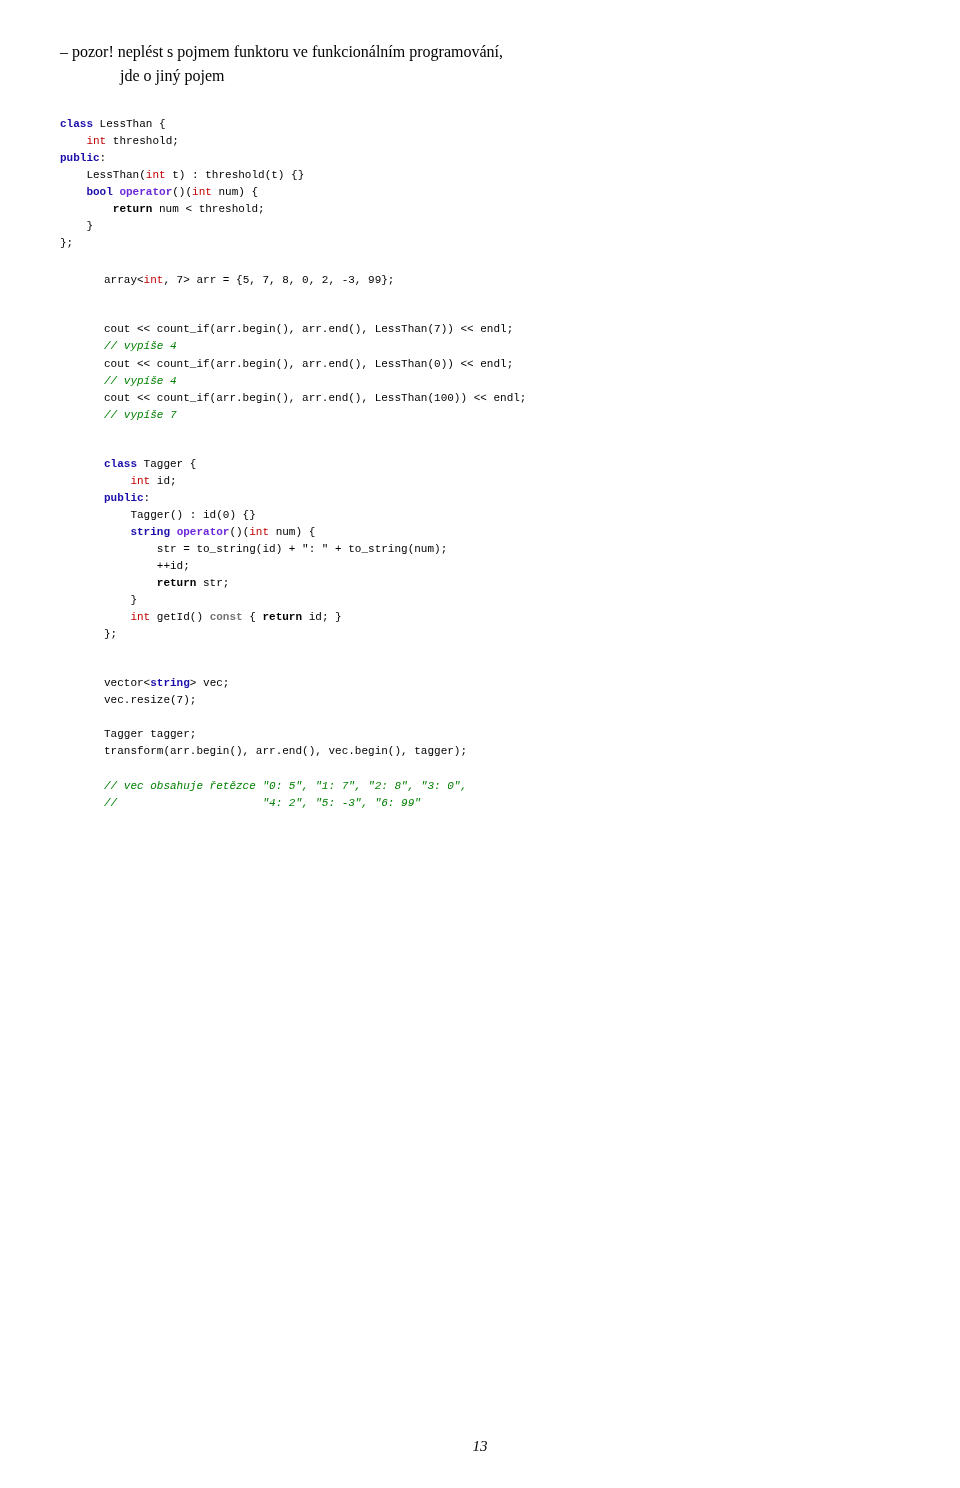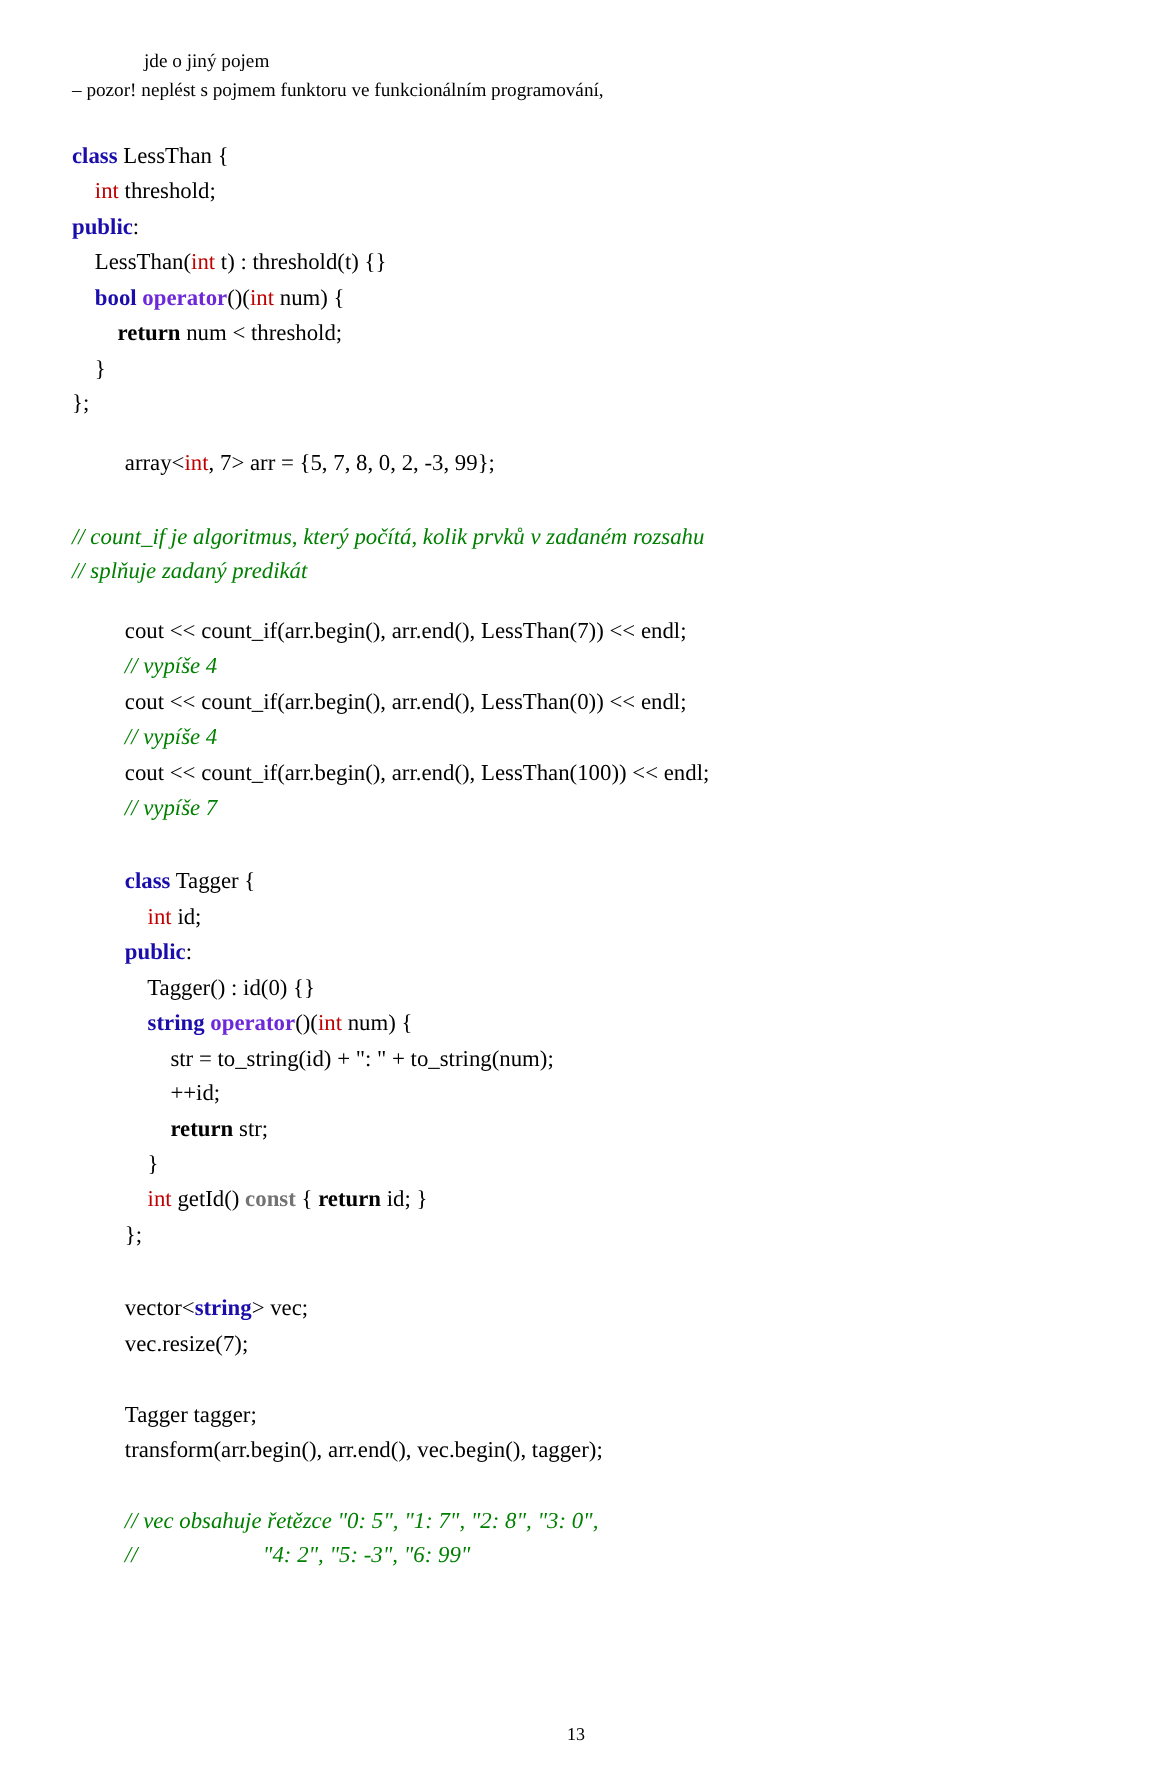--- a/index.html
+++ b/index.html
@@ -28,22 +28,22 @@
     .intro-text {
       font-family: 'Times New Roman', Times, serif;
       font-size: 16px;
       line-height: 1.5;
       color: #000;
       margin-bottom: 28px;
       font-style: normal;
     }
 
     pre, .code-block {
-      font-family: Liberation Serif, serif;
-      font-size: 19px;
+      font-family: Liberation Mono, monospace;
+      font-size: 11px;
       line-height: 1.55;
       white-space: pre;
       background: transparent;
       border: none;
     }
 
     .kw-class { color: #1a0dab; font-weight: bold; }
     .kw-public { color: #1a0dab; font-weight: bold; }
     .kw-int { color: #c00000; font-weight: normal; }
     .kw-bool { color: #1a0dab; font-weight: bold; }
@@ -54,54 +54,51 @@
     .comment { color: #008000; font-style: italic; }
 
     .page-number {
       position: absolute;
       bottom: 30px;
       left: 50%;
       transform: translateX(-50%);
       font-family: 'Times New Roman', Times, serif;
       font-size: 15px;
       color: #000;
+      font-style: italic;
     }
 
     .section-gap { margin-bottom: 20px; }
     .section-gap-lg { margin-bottom: 32px; margin-left: 44px; }
   </style>
 </head>
 <body>
 
 <div class="page-container">
 
   <div class="intro-text">
+    <div>– pozor! neplést s pojmem funktoru ve funkcionálním programování,</div>
     <div style="padding-left: 60px;">jde o jiný pojem</div>
-    <div>– pozor! neplést s pojmem funktoru ve funkcionálním programování,</div>
   </div>
 
   <div class="section-gap">
     <pre><span class="kw-class">class</span> LessThan {
     <span class="kw-int">int</span> threshold;
 <span class="kw-public">public</span>:
     LessThan(<span class="kw-int">int</span> t) : threshold(t) {}
     <span class="kw-bool">bool</span> <span class="kw-operator">operator</span>()(<span class="kw-int">int</span> num) {
         <span class="kw-return">return</span> num &lt; threshold;
     }
 };</pre>
   </div>
 
   <div class="section-gap-lg">
     <pre>array&lt;<span class="kw-int">int</span>, 7&gt; arr = {5, 7, 8, 0, 2, -3, 99};</pre>
   </div>
 
-  <div class="section-gap">
-    <pre><span class="comment">// count_if je algoritmus, který počítá, kolik prvků v zadaném rozsahu</span>
-<span class="comment">// splňuje zadaný predikát</span></pre>
-  </div>
 
   <div class="section-gap-lg">
     <pre>cout &lt;&lt; count_if(arr.begin(), arr.end(), LessThan(7)) &lt;&lt; endl;
 <span class="comment">// vypíše 4</span>
 cout &lt;&lt; count_if(arr.begin(), arr.end(), LessThan(0)) &lt;&lt; endl;
 <span class="comment">// vypíše 4</span>
 cout &lt;&lt; count_if(arr.begin(), arr.end(), LessThan(100)) &lt;&lt; endl;
 <span class="comment">// vypíše 7</span></pre>
   </div>
 

